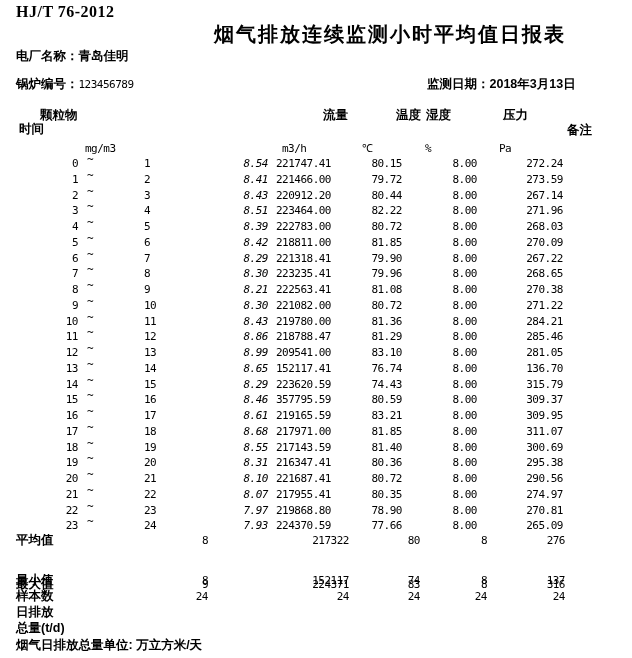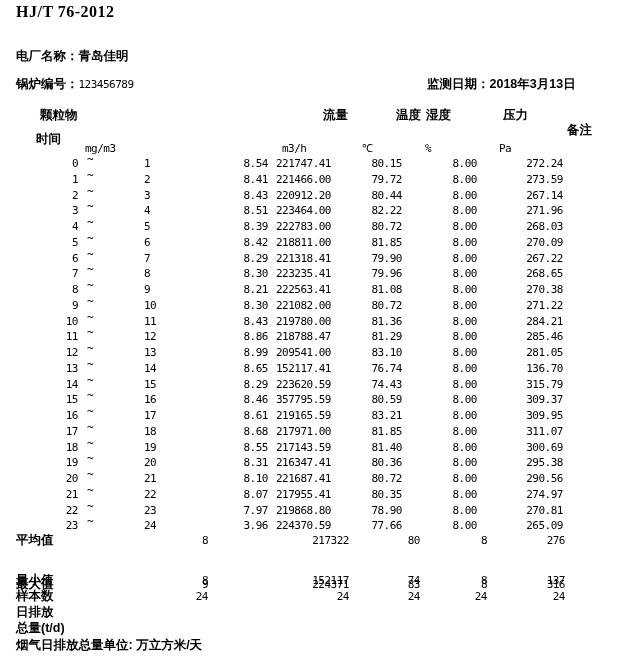--- a/index.html
+++ b/index.html
@@ -11,59 +11,60 @@
   .abs { position:absolute; white-space:nowrap; }
   .zh  { font-size:12.5px; font-weight:bold; }
   .num { font-family:"DejaVu Sans Mono", monospace; font-size:11px; letter-spacing:-0.5px; font-weight:normal; }
   .std { font-family:"Liberation Serif", serif; font-size:16px; font-weight:bold; letter-spacing:0.5px; }
   .title { font-size:20px; font-weight:bold; letter-spacing:2px; }
   .row, .srow { position:absolute; left:0; width:632px; height:16px; line-height:15px; }
   .cell { position:absolute; top:0; text-align:right; }
   .c-tstart { left:46px;  width:32px; }
   .c-tilde  { left:84px;  width:12px; top:-4px; text-align:center; }
   .c-tend   { left:144px; width:30px; text-align:left; }
-  .c-pm     { left:208px; width:60px; }
+  .c-pm     { left:208px; width:60px;font-style:italic; }
   .c-flow   { left:259px; width:72px; }
   .c-temp   { left:352px; width:50px; }
   .c-hum    { left:427px; width:50px; }
   .c-pres   { left:503px; width:60px; }
   .c-rem    { left:570px; width:50px; text-align:left; }
   .s-label  { left:16px;  width:120px; text-align:left; }
   .s-c1     { left:148px; width:60px; }
   .s-c2     { left:277px; width:72px; }
   .s-c3     { left:370px; width:50px; }
   .s-c4     { left:437px; width:50px; }
   .s-c5     { left:505px; width:60px; }
 </style>
 </head>
 <body>
 
 <div class="page">
 
   <div class="abs std" style="left:16px; top:3px;">HJ/T 76-2012</div>
 
+  <div class="abs title" style="left:214px; top:21px;">烟气排放连续监测小时平均值日报表</div>
 
   <div class="abs" style="left:16px; top:46px;">
     <span class="zh">电厂名称：</span><span class="zh">青岛佳明</span>
   </div>
 
   <div class="abs" style="left:16px; top:74px;">
     <span class="zh">锅炉编号：</span><span class="num">123456789</span>
   </div>
 
   <div class="abs" style="left:427px; top:74px;">
     <span class="zh">监测日期：</span><span class="zh">2018年3月13日</span>
   </div>
 
   <div class="abs zh" style="left:40px;  top:107px;">颗粒物</div>
   <div class="abs zh" style="left:323px; top:107px;">流量</div>
   <div class="abs zh" style="left:396px; top:107px;">温度</div>
   <div class="abs zh" style="left:426px; top:107px;">湿度</div>
   <div class="abs zh" style="left:503px; top:107px;">压力</div>
-  <div class="abs zh" style="left:36px;  top:121px;margin-top:10px;">时间</div>
+  <div class="abs zh" style="left:19px;  top:121px;">时间</div>
   <div class="abs zh" style="left:567px; top:122px;">备注</div>
 
   <div class="abs num" style="left:85px;  top:142px;">mg/m3</div>
   <div class="abs num" style="left:282px; top:142px;">m3/h</div>
   <div class="abs num" style="left:362px; top:140px;">℃</div>
   <div class="abs num" style="left:425px; top:142px;">%</div>
   <div class="abs num" style="left:499px; top:142px;">Pa</div>
 
   <div>
     <div class="row num" style="top: 156px;">
@@ -339,21 +340,21 @@
       <span class="cell c-temp">78.90</span>
       <span class="cell c-hum">8.00</span>
       <span class="cell c-pres">270.81</span>
       <span class="cell c-rem"></span>
     </div>
 
     <div class="row num" style="top: 518.48px;">
       <span class="cell c-tstart">23</span>
       <span class="cell c-tilde">~</span>
       <span class="cell c-tend">24</span>
-      <span class="cell c-pm">3.96</span>
+      <span class="cell c-pm">7.93</span>
       <span class="cell c-flow">224370.59</span>
       <span class="cell c-temp">77.66</span>
       <span class="cell c-hum">8.00</span>
       <span class="cell c-pres">265.09</span>
       <span class="cell c-rem"></span>
     </div>
   </div>
 
   <div>
     <div class="srow" style="top: 533px;">

